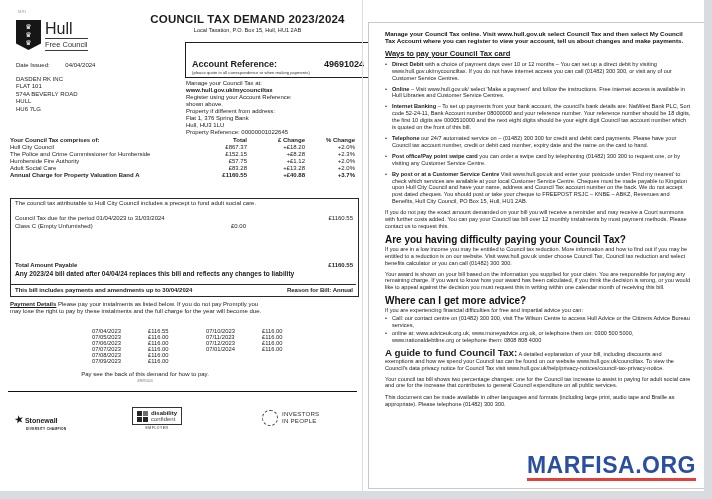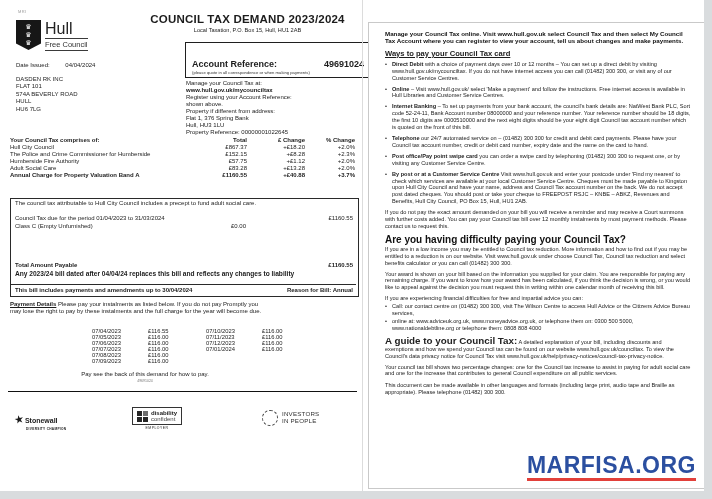--- a/index.html
+++ b/index.html
@@ -303,27 +303,28 @@
     <div class="bullet"><span class="b-lead">Post office/Pay point swipe card</span><span> you can order a swipe card by telephoning (01482) 300 300 to request one, or by visiting any Customer Service Centre.</span></div>
     <div class="bullet"><span class="b-lead">By post or at a Customer Service Centre</span><span> Visit www.hull.gov.uk and enter your postcode under 'Find my nearest' to check which services are available at your local Customer Service Centre. Cheques must be made payable to Kingston upon Hull City Council and have your name, address and Council Tax account number on the back. We do not accept post dated cheques. You should post or take your cheque to FREEPOST RSJC – KNBE – ABKZ, Revenues and Benefits, Hull City Council, PO Box 15, Hull, HU1 2AB.</span></div>
 
     <p>If you do not pay the exact amount demanded on your bill you will receive a reminder and may receive a Court summons with further costs added. You can pay your Council tax bill over 12 monthly instalments by most payment methods. Please contact us to request this.</p>
 
     <div class="h-big">Are you having difficulty paying your Council Tax?</div>
     <p>If you are in a low income you may be entitled to Council tax reduction. More information and how to find out if you may be entitled to a reduction is on our website. Visit www.hull.gov.uk under choose Council Tax, Council tax reduction and select benefits calculator or you can call (01482) 300 300.</p>
 
     <p>Your award is shown on your bill based on the information you supplied for your claim. You are responsible for paying any remaining charge. If you want to know how your award has been calculated, if you think the decision is wrong, or you would like to appeal against the decision you must request this in writing within one calendar month of receiving this bill.</p>
 
+    <div class="h-big">Where can I get more advice?</div>
     <p style="margin-bottom:1px;">If you are experiencing financial difficulties for free and impartial advice you can:</p>
     <div class="advice-list">
       <div class="bullet">Call: our contact centre on (01482) 300 300, visit The Wilson Centre to access Hull Advice or the Citizens Advice Bureau services,</div>
       <div class="bullet">online at: www.adviceuk.org.uk, www.moneyadvice.org.uk, or telephone them on:  0300 500 5000, www.nationaldebtline.org or telephone them: 0808 808 4000</div>
     </div>
 
-    <p class="guide-para"><span class="h-guide">A guide to your Council Tax:</span><span> A detailed explanation of your bill, including discounts and exemptions and how we spend your Council tax can be found on our website www.hull.gov.uk/counciltax. To view the Council's data privacy notice for Council Tax visit www.hull.gov.uk/help/privacy-notices/council-tax-privacy-notice.</span></p>
+    <p class="guide-para"><span class="h-guide">A guide to fund Council Tax:</span><span> A detailed explanation of your bill, including discounts and exemptions and how we spend your Council tax can be found on our website www.hull.gov.uk/counciltax. To view the Council's data privacy notice for Council Tax visit www.hull.gov.uk/help/privacy-notices/council-tax-privacy-notice.</span></p>
     <p>Your council tax bill shows two percentage changes: one for the Council tax increase to assist in paying for adult social care and one for the increase that contributes to general Council expenditure on all public services.</p>
 
     <p style="margin-top:5px;">This document can be made available in other languages and formats (including large print, audio tape and Braille as appropriate). Please telephone (01482) 300 300.</p>
   </div>
 
   <div class="brand">
     <div class="brand-text" style="color: rgb(43, 79, 160);">MARFISA.ORG</div>
     <div class="brand-rule" style="background: rgb(226, 64, 58);"></div>
   </div>
 </div>

